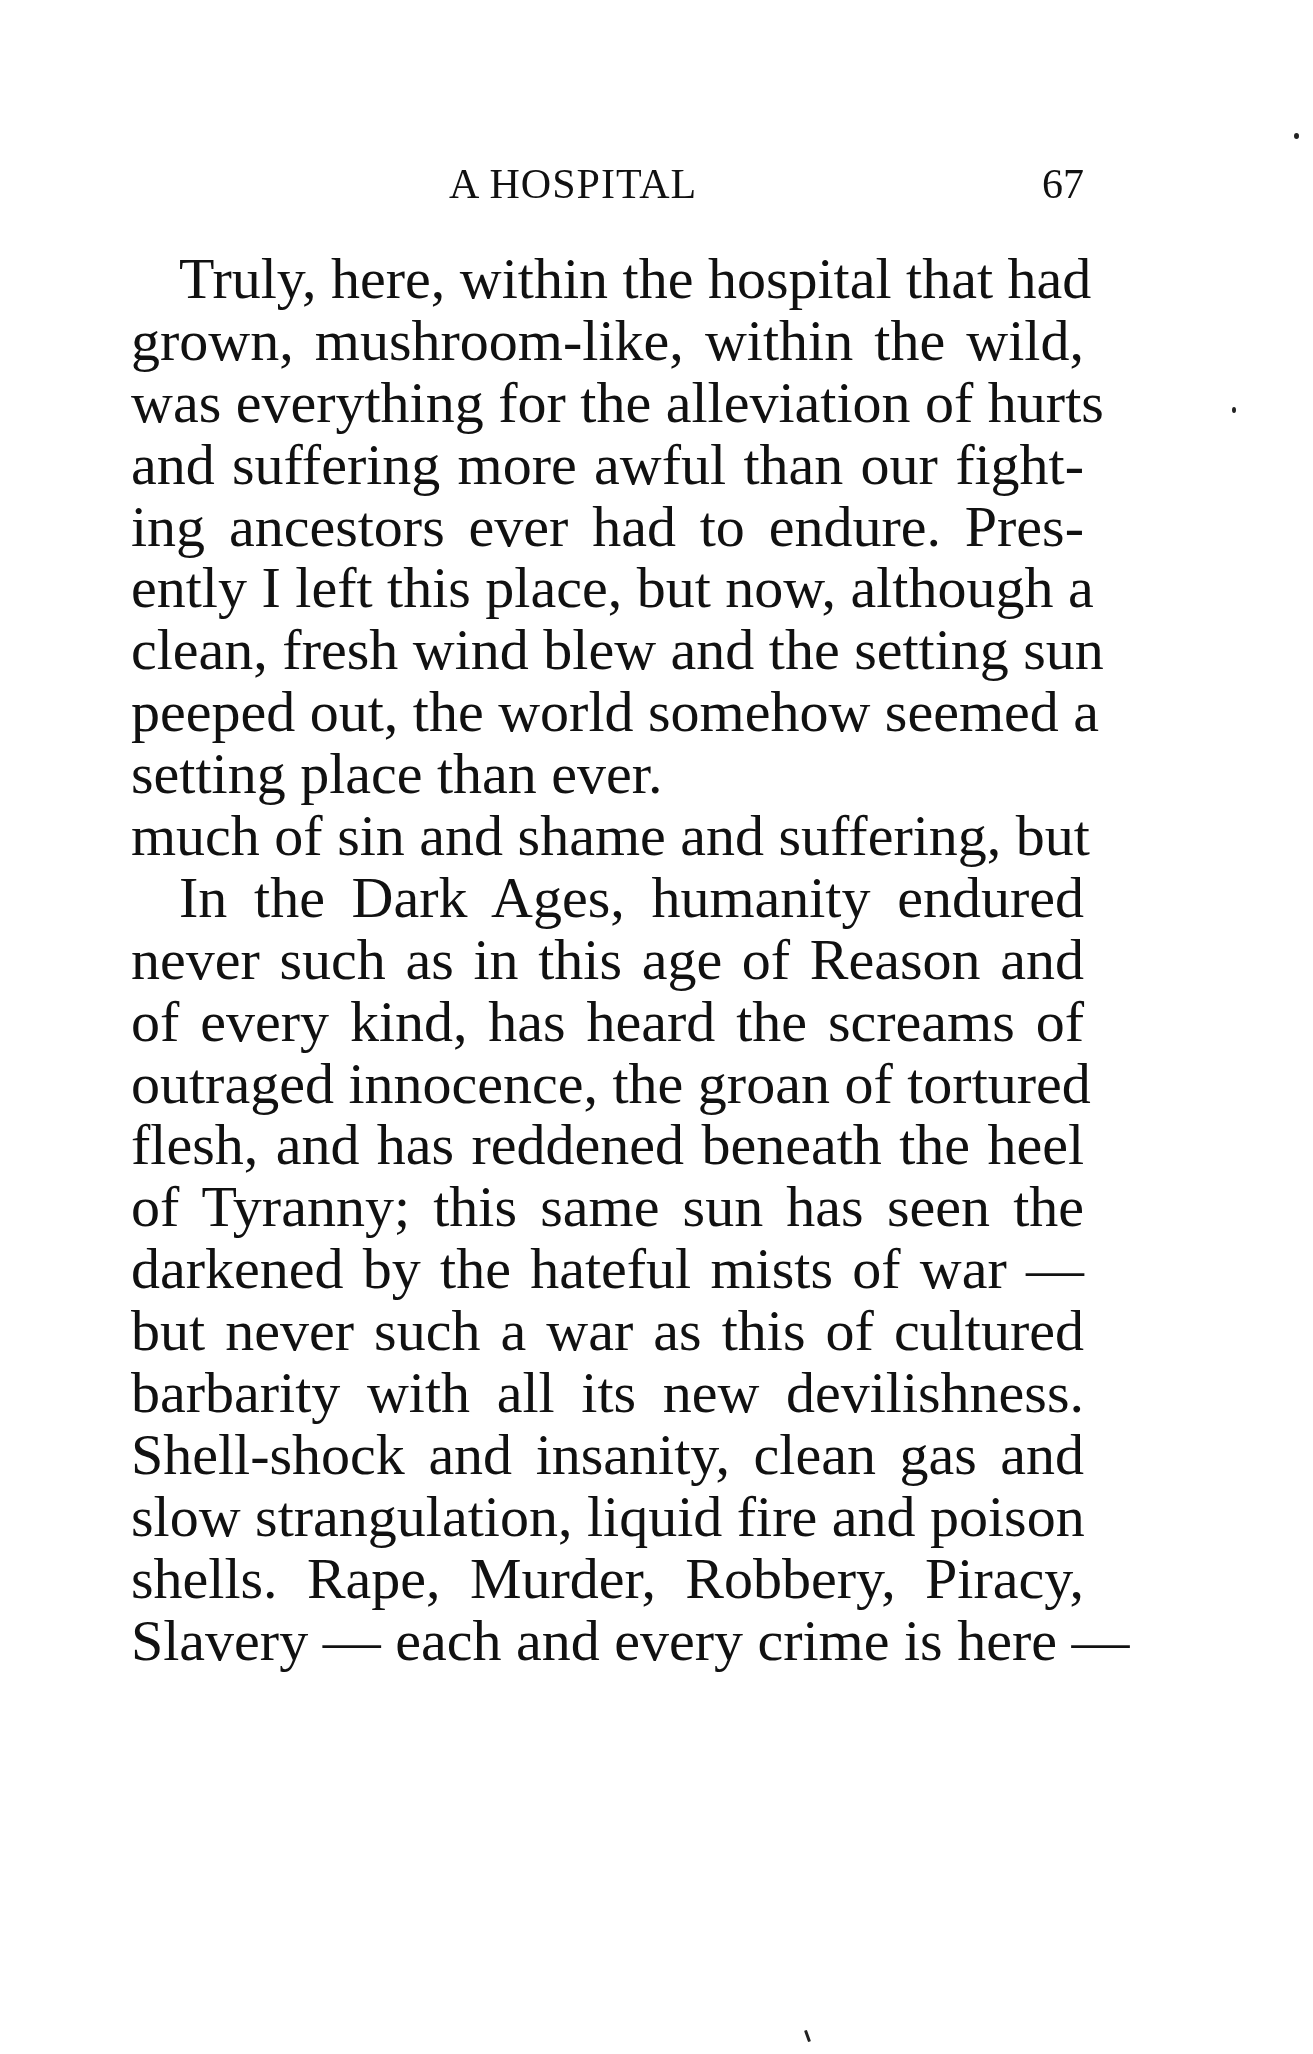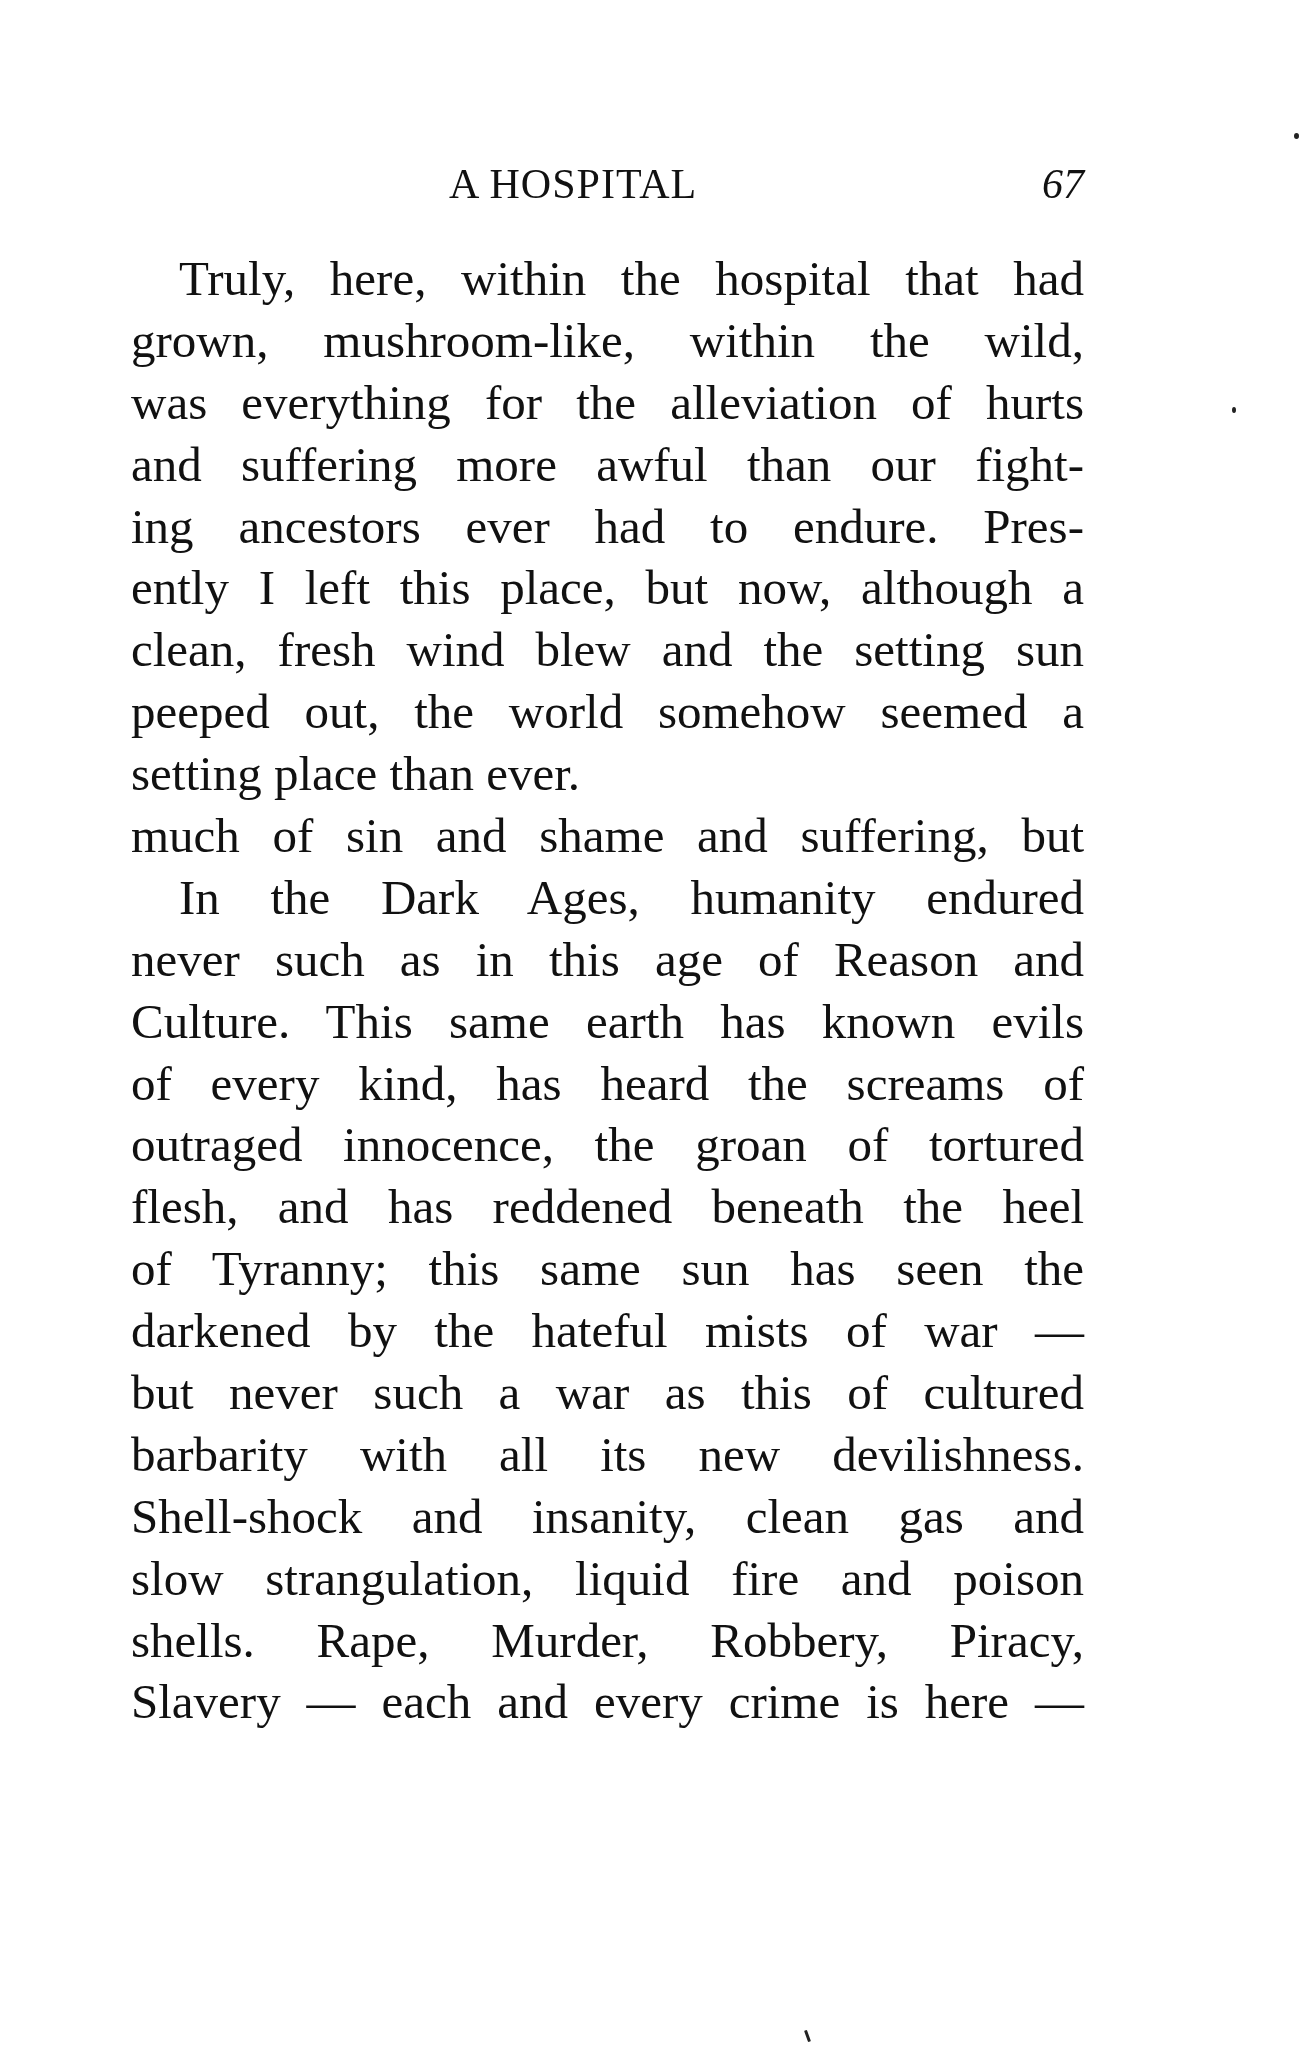--- a/index.html
+++ b/index.html
@@ -1,23 +1,23 @@
 <!DOCTYPE html>
 <html><head>
 <meta charset="utf-8">
 <style>
   html, body { margin: 0; padding: 0; background: #ffffff; }
   body { width: 1313px; height: 2054px; position: relative; overflow: hidden; }
   .page { position: absolute; left: 0; top: 0; width: 1313px; height: 2054px; background: #ffffff; color: #111111; }
   .running-head { position: absolute; top: 160px; left: 131px; width: 953px; height: 60px;
     font-family: "Liberation Serif", "DejaVu Serif", serif; font-size: 42px; color: #111; }
   .running-title { position: absolute; left: 318px; top: 0; letter-spacing: 1px; }
-  .page-number { position: absolute; right: 0; top: 0; font-style: italic; }
+  .page-number { position: absolute; right: 0; top: 0; }
   .body-text { position: absolute; left: 131px; top: 248px; width: 953px;
-    font-family: "Liberation Serif", "DejaVu Serif", serif; font-size: 49px; line-height: 61.9px; color: #111; }
+    font-family: "Liberation Serif", "DejaVu Serif", serif; font-size: 58px; line-height: 61.9px; color: #111; }
   .line { display: block; height: 61.9px; text-align: justify; text-align-last: justify; white-space: nowrap; }
   .line.last { text-align-last: left; }
   .line.indent { padding-left: 48px; }
   .footer-mark { position: absolute; left: 372px; top: 1930px; width: 572px;
     font-family: "Liberation Sans", "DejaVu Sans", sans-serif; font-style: italic; font-weight: bold;
     font-size: 44px; color: #111; white-space: nowrap; }
   .speck { position: absolute; background: #222; border-radius: 50%; }
   .speck-1 { left: 1294px; top: 133px; width: 5px; height: 6px; }
   .speck-2 { left: 1232px; top: 407px; width: 4px; height: 6px; }
   .speck-3 { left: 806px; top: 2030px; width: 3px; height: 12px; border-radius: 1px; transform: rotate(-20deg); }
@@ -43,21 +43,20 @@
       <span class="line">ing ancestors ever had to endure. Pres-</span>
       <span class="line">ently I left this place, but now, although a</span>
       <span class="line">clean, fresh wind blew and the setting sun</span>
       <span class="line">peeped out, the world somehow seemed a</span>
       <span class="line last">setting place than ever.</span>
     </div>
     <div>
       <span class="line">much of sin and shame and suffering, but</span>
       <span class="line indent">In the Dark Ages, humanity endured</span>
       <span class="line">never such as in this age of Reason and</span>
-      <span class="line">Culture. This same earth has known evils</span>
       <span class="line">of every kind, has heard the screams of</span>
       <span class="line">outraged innocence, the groan of tortured</span>
       <span class="line">flesh, and has reddened beneath the heel</span>
       <span class="line">of Tyranny; this same sun has seen the</span>
       <span class="line">darkened by the hateful mists of war —</span>
       <span class="line">but never such a war as this of cultured</span>
       <span class="line">barbarity with all its new devilishness.</span>
       <span class="line">Shell-shock and insanity, clean gas and</span>
       <span class="line">slow strangulation, liquid fire and poison</span>
       <span class="line">shells. Rape, Murder, Robbery, Piracy,</span>

